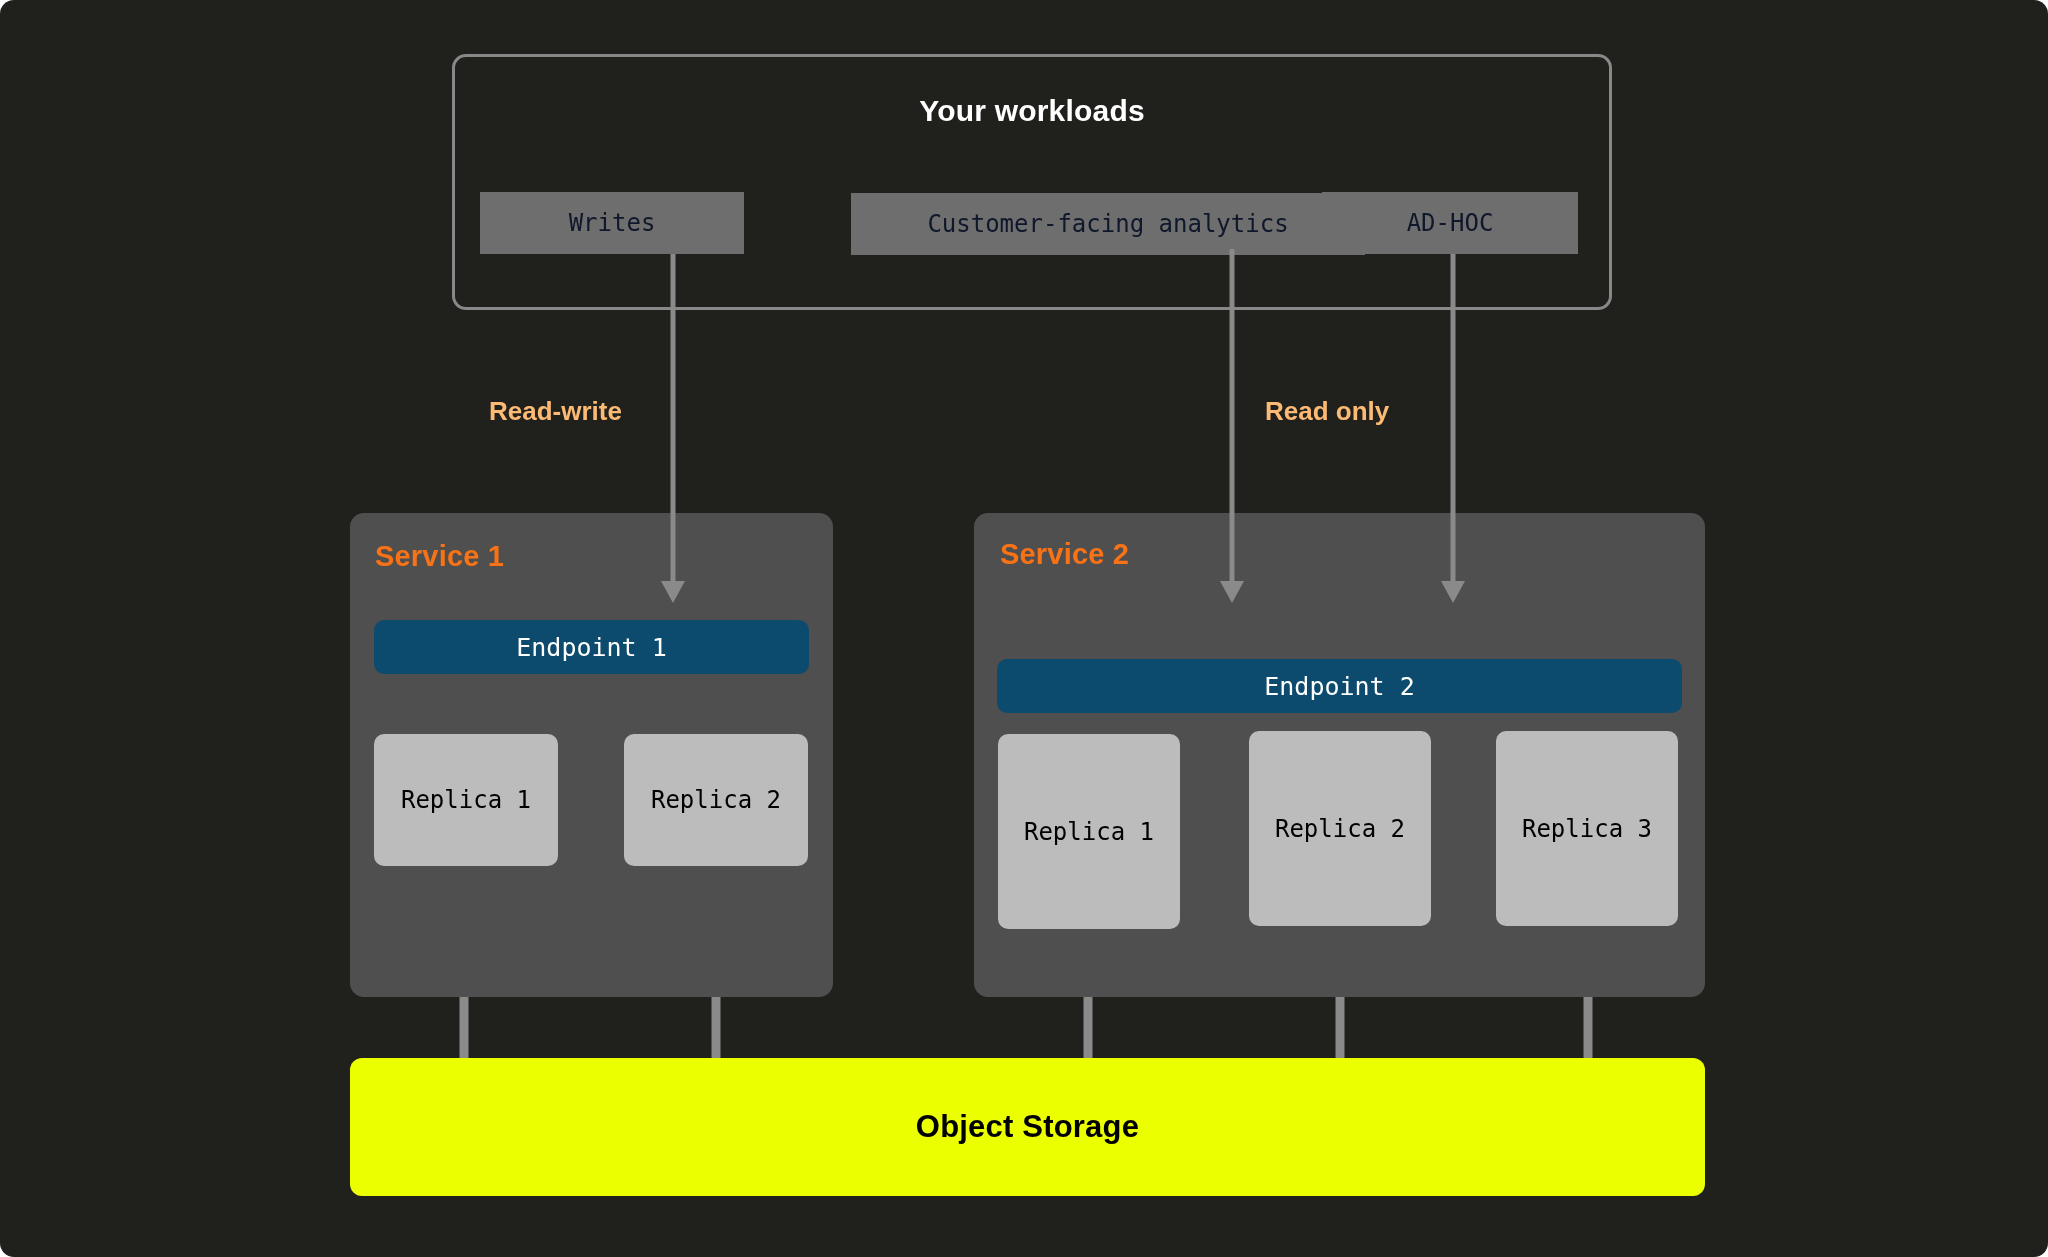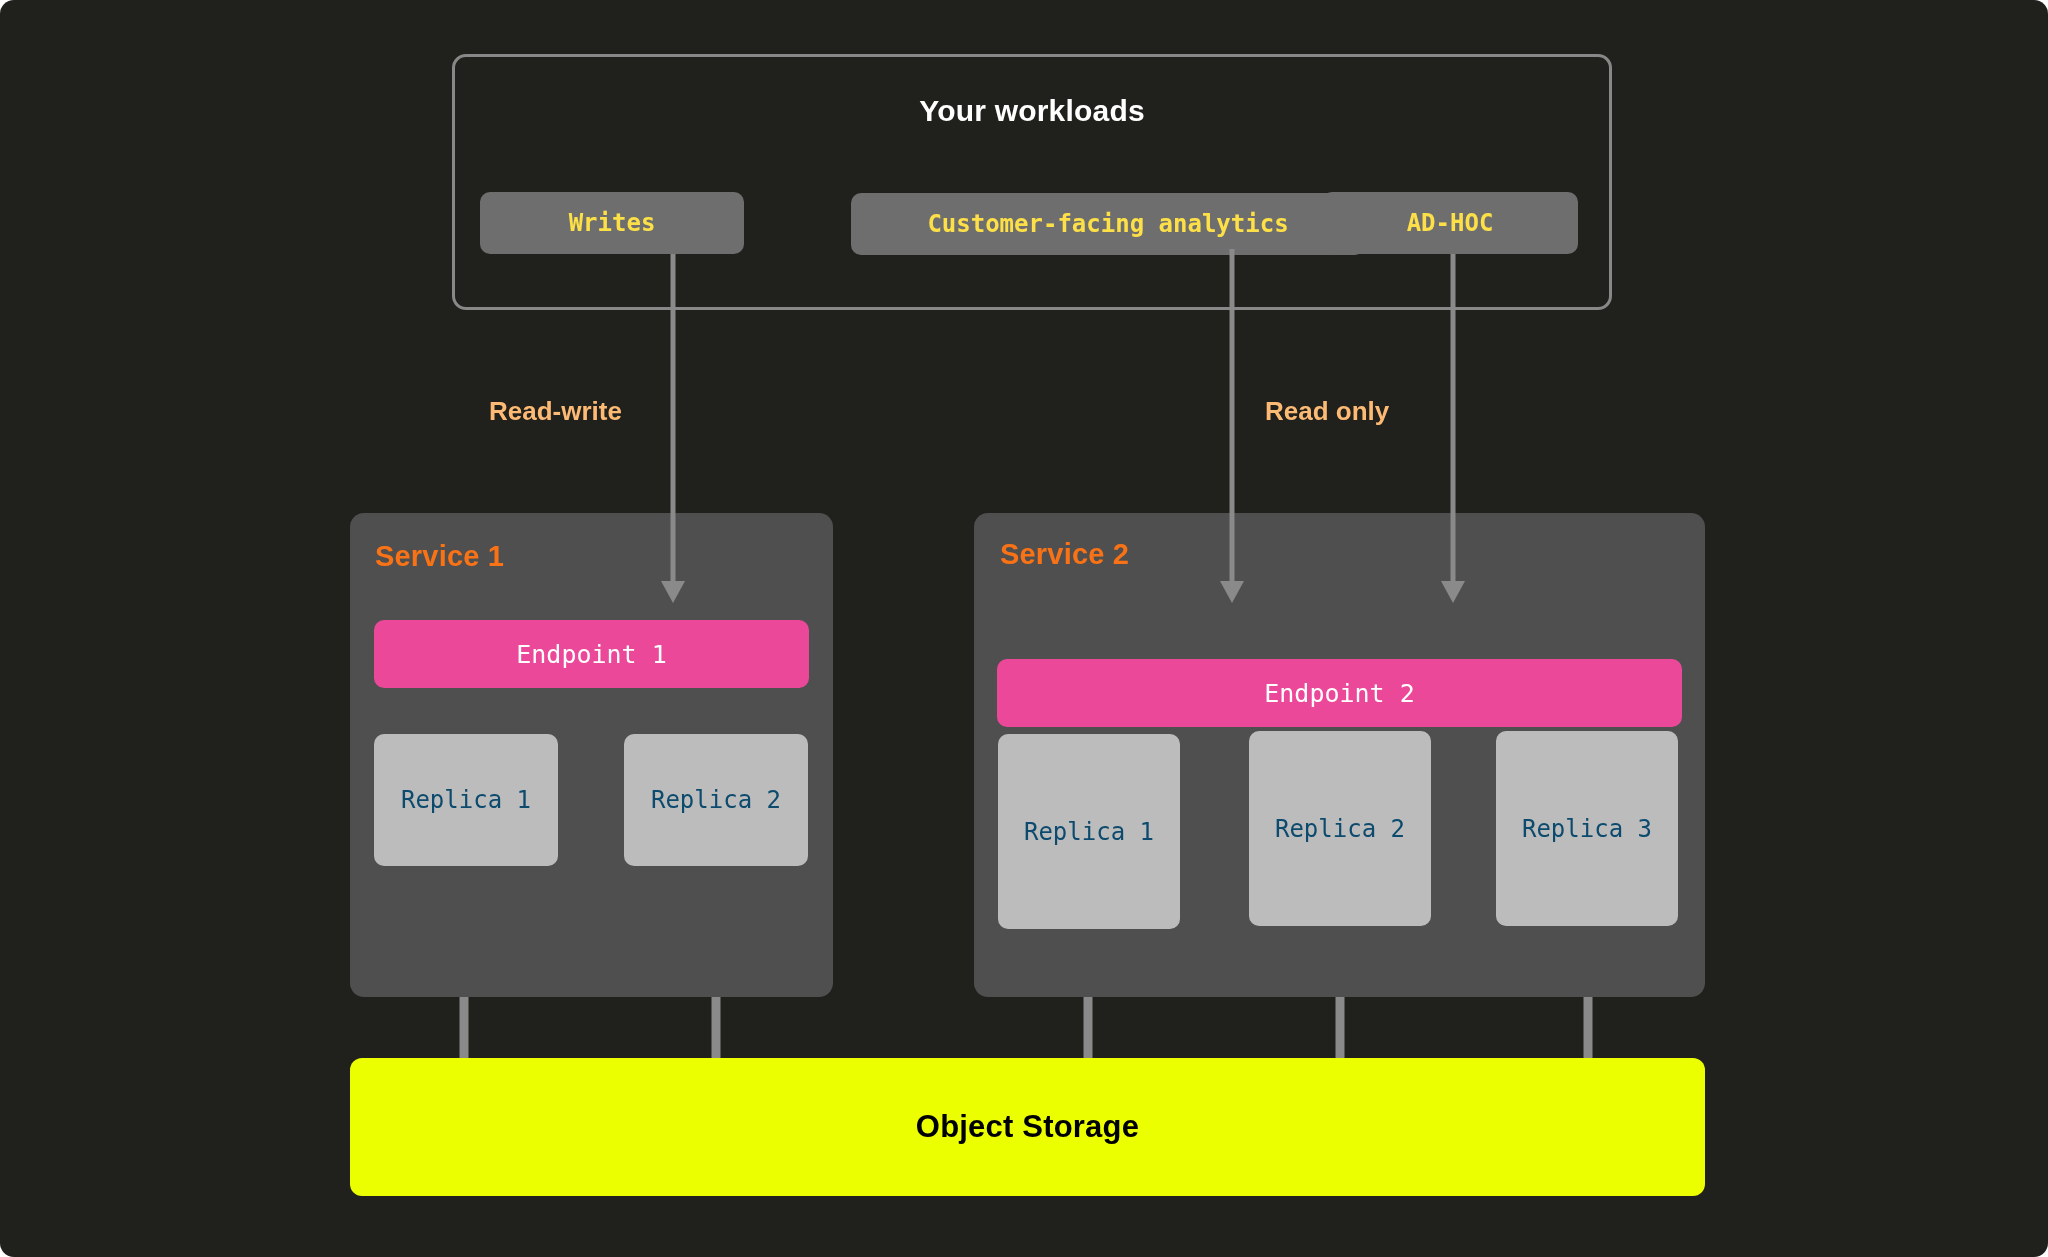--- a/index.html
+++ b/index.html
@@ -48,25 +48,24 @@
     color: #ffffff;
     font-size: 30px;
     font-weight: bold;
     letter-spacing: 0.2px;
   }
 
   
   .workload-box {
     height: 62px;
     background: #6e6e6e;
-    border-radius: 10px;
-    color: #fde047;
+    border-radius: 0;
+    color: #0f172a;
     font-family: "DejaVu Sans Mono", "Liberation Mono", monospace;
     font-size: 24px;
-    font-weight: bold;
   }
   #workload-writes   { left: 480px;  top: 192px; width: 264px; }
   #workload-analytics{ left: 851px;  top: 193px; width: 514px; }
   #workload-adhoc    { left: 1322px; top: 192px; width: 256px; }
 
   
   .service-box {
     background: #4f4f4f;
     border-radius: 14px;
     display: block;
@@ -79,35 +78,35 @@
     color: #f97316;
     font-size: 29px;
     font-weight: bold;
     letter-spacing: 0.2px;
   }
   #service-1-title { left: 375px; top: 540px; }
   #service-2-title { left: 1000px; top: 538px; }
 
   
   .endpoint-box {
-    background: #ec4899;
+    background: #0c4a6e;
     border-radius: 10px;
     color: #ffffff;
     font-family: "DejaVu Sans Mono", "Liberation Mono", monospace;
     font-size: 25px;
-    height: 68px;
+    height: 54px;
   }
   #endpoint-1 { left: 374px;  top: 620px; width: 435px; }
   #endpoint-2 { left: 997px;  top: 617px; width: 685px; margin-top: 42px; }
 
   
   .replica-box {
     background: #bcbcbc;
     border-radius: 10px;
-    color: #0c4a6e;
+    color: #000000;
     font-family: "DejaVu Sans Mono", "Liberation Mono", monospace;
     font-size: 24px;
   }
   #s1-replica-1 { left: 374px; top: 734px; width: 184px; height: 132px; }
   #s1-replica-2 { left: 624px; top: 734px; width: 184px; height: 132px; }
 
   #s2-replica-1 { left: 998px;  top: 734px; width: 182px; height: 195px; }
   #s2-replica-2 { left: 1249px; top: 731px; width: 182px; height: 195px; }
   #s2-replica-3 { left: 1496px; top: 731px; width: 182px; height: 195px; }
 

